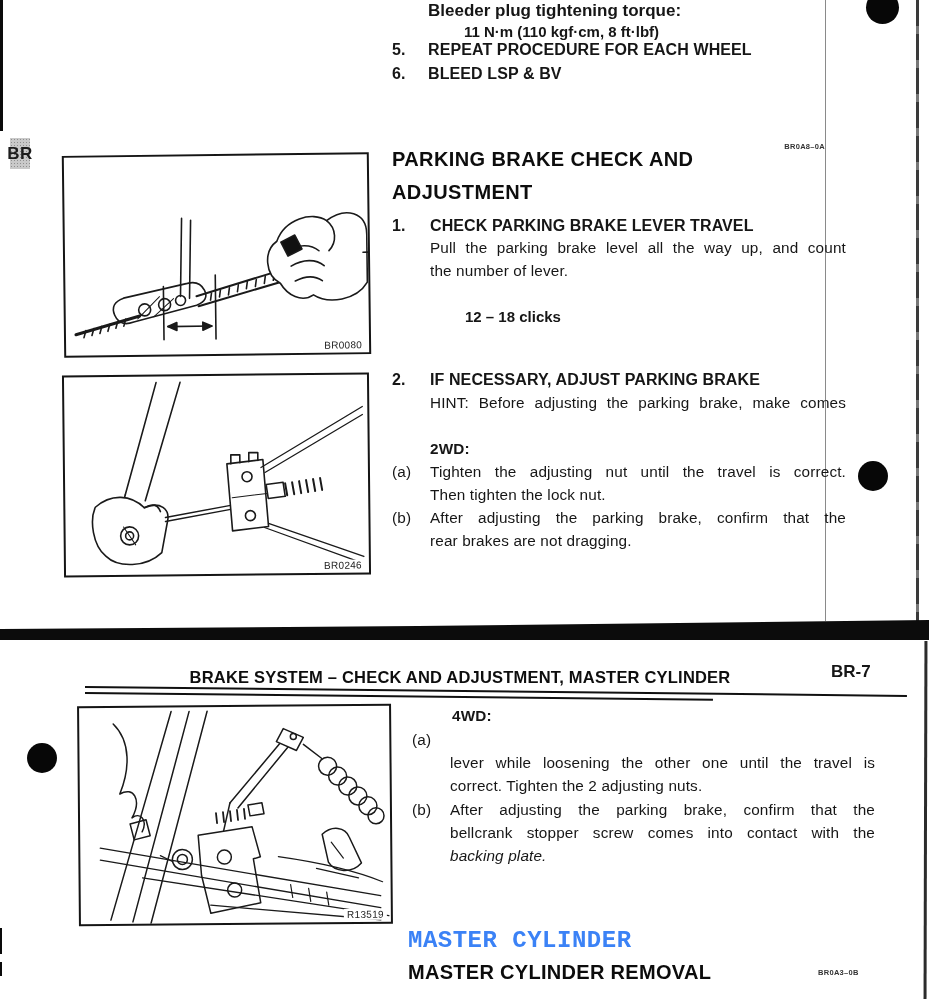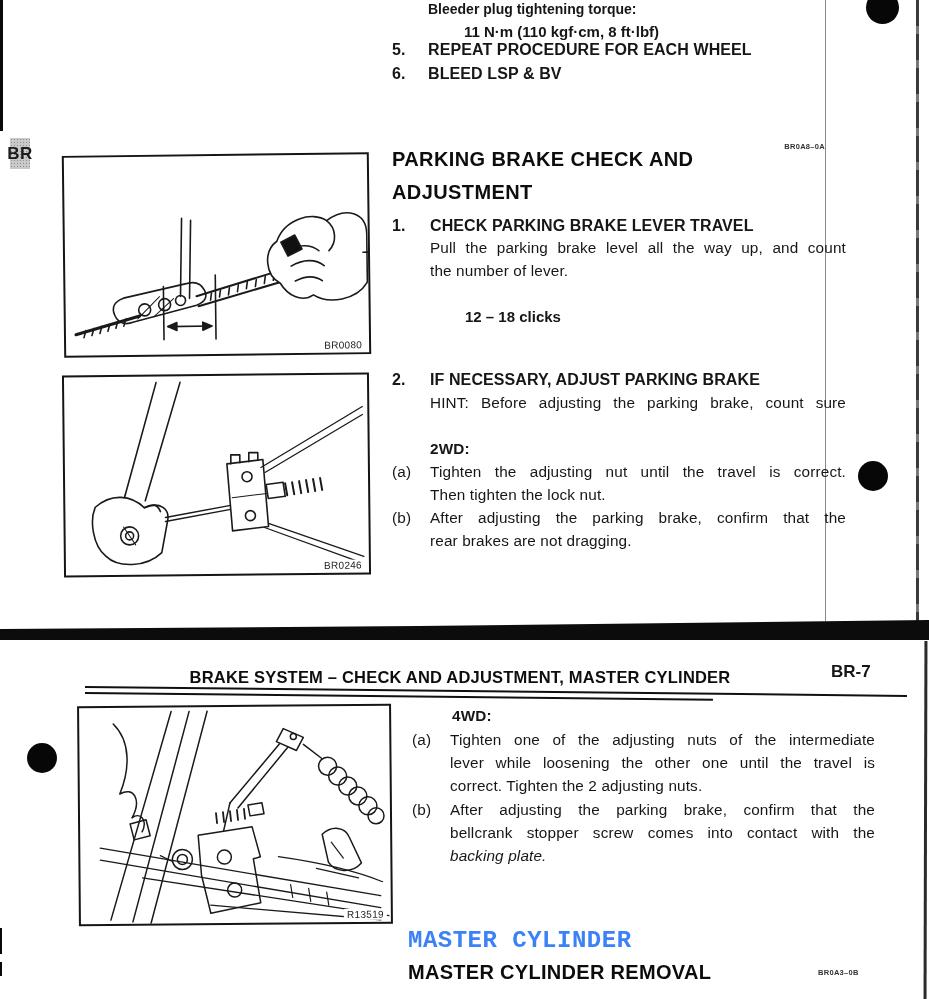--- a/index.html
+++ b/index.html
@@ -50,21 +50,21 @@
 <div class="vline1"></div>
 <div class="redge1"></div>
 <div class="redge2"></div>
 <div class="dot" style="left:866px;top:-9px;width:33px;height:33px;"></div>
 <div class="dot" style="left:858px;top:461px;width:30px;height:30px;"></div>
 <div class="dot" style="left:27px;top:743px;width:30px;height:30px;"></div>
 <div class="pbreak"></div>
 
 <div class="abs" style="left:0;top:0;width:929px;height:619px;">
 
-  <div class="abs tl b" style="left:428px;top:1px;font-size:14px;">Bleeder plug tightening torque:</div>
+  <div class="abs tl b" style="left:428px;top:1px;font-size:17px;">Bleeder plug tightening torque:</div>
   <div class="abs tl b" style="left:464px;top:23px;font-size:15px;">11 N·m (110 kgf·cm, 8 ft·lbf)</div>
   <div class="abs stepnum" style="left:392px;top:41px;">5.</div>
   <div class="abs steptitle" style="left:428px;top:41px;">REPEAT PROCEDURE FOR EACH WHEEL</div>
   <div class="abs stepnum" style="left:392px;top:65px;">6.</div>
   <div class="abs steptitle" style="left:428px;top:65px;">BLEED LSP &amp; BV</div>
 
   <div class="brtab">BR</div>
 
   <div class="abs tiny" style="left:735px;top:142px;width:90px;text-align:right;">BR0A8–0A</div>
   <div class="abs h1" style="left:392px;top:148px;">PARKING BRAKE CHECK AND</div>
@@ -95,21 +95,21 @@
       <path d="M98 130 V183 M150 119 V183"></path>
       <path d="M102 170 H146"></path>
       <path d="M102 170 l9 -4 v8 Z M146 170 l-9 -4 v8 Z" fill="#1a1a1a"></path>
       <path d="M298 98 h5"></path>
     </svg>
     <div class="figlabel">BR0080</div>
   </div>
 
   <div class="abs stepnum" style="left:392px;top:371px;">2.</div>
   <div class="abs steptitle" style="left:430px;top:371px;">IF NECESSARY, ADJUST PARKING BRAKE</div>
-  <div class="abs body15 jl" style="left:430px;top:394px;width:416px;">HINT: Before adjusting the parking brake, count sure</div>
+  <div class="abs body15 jl" style="left:430px;top:394px;width:416px;">HINT: Before adjusting the parking brake, make comes</div>
   <div class="abs body15 b tl" style="left:430px;top:440px;">2WD:</div>
   <div class="abs body15 tl" style="left:392px;top:463px;">(a)</div>
   <div class="abs body15 jl" style="left:430px;top:463px;width:416px;">Tighten the adjusting nut until the travel is correct.</div>
   <div class="abs body15 tl" style="left:430px;top:486px;">Then tighten the lock nut.</div>
   <div class="abs body15 tl" style="left:392px;top:509px;">(b)</div>
   <div class="abs body15 jl" style="left:430px;top:509px;width:416px;">After adjusting the parking brake, confirm that the</div>
   <div class="abs body15 tl" style="left:430px;top:532px;">rear brakes are not dragging.</div>
 
   <div class="figbox" style="left:63px;top:374px;width:303px;height:198px;transform:rotate(-.6deg);">
     <svg class="art" viewBox="0 0 303 198" fill="none" stroke="#1a1a1a" stroke-width="1.6" stroke-linecap="round" stroke-linejoin="round">
@@ -171,21 +171,20 @@
       <path d="M242 128 C252 119 265 121 269 131 L281 157 C271 168 254 166 248 156 Z" fill="#ffffff"></path>
       <path d="M251 136 L263 152" stroke-width="1.2"></path>
       <path d="M236 162 l42 10" stroke-width="1.2"></path>
       <path d="M198 150 C238 156 278 166 302 176" stroke-width="1.2"></path>
     </svg>
     <div class="figlabel">R13519</div>
   </div>
 
   <div class="abs body15 b tl" style="left:452px;top:66px;">4WD:</div>
   <div class="abs body15 tl" style="left:412px;top:90px;">(a)</div>
-  <div class="abs body15 jl" style="left:450px;top:90px;width:425px;">Tighten one of the adjusting nuts of the intermediate</div>
   <div class="abs body15 jl" style="left:450px;top:113px;width:425px;">lever while loosening the other one until the travel is</div>
   <div class="abs body15 tl" style="left:450px;top:136px;">correct. Tighten the 2 adjusting nuts.</div>
   <div class="abs body15 tl" style="left:412px;top:160px;">(b)</div>
   <div class="abs body15 jl" style="left:450px;top:160px;width:425px;">After adjusting the parking brake, confirm that the</div>
   <div class="abs body15 jl" style="left:450px;top:183px;width:425px;">bellcrank stopper screw comes into contact with the</div>
   <div class="abs body15 tl" style="left:450px;top:206px;font-style:italic;">backing plate.</div>
 
   <div class="abs b tl" style="left:408px;top:286px;font-size:24px;letter-spacing:.5px;color:#3b82f6;font-family:Liberation Mono, monospace;">MASTER CYLINDER</div>
   <div class="abs b tl" style="left:408px;top:320px;font-size:20px;letter-spacing:.3px;color:#0c0c0c;">MASTER CYLINDER REMOVAL</div>
   <div class="abs tiny" style="left:818px;top:327px;text-align:right;">BR0A3–0B</div>

